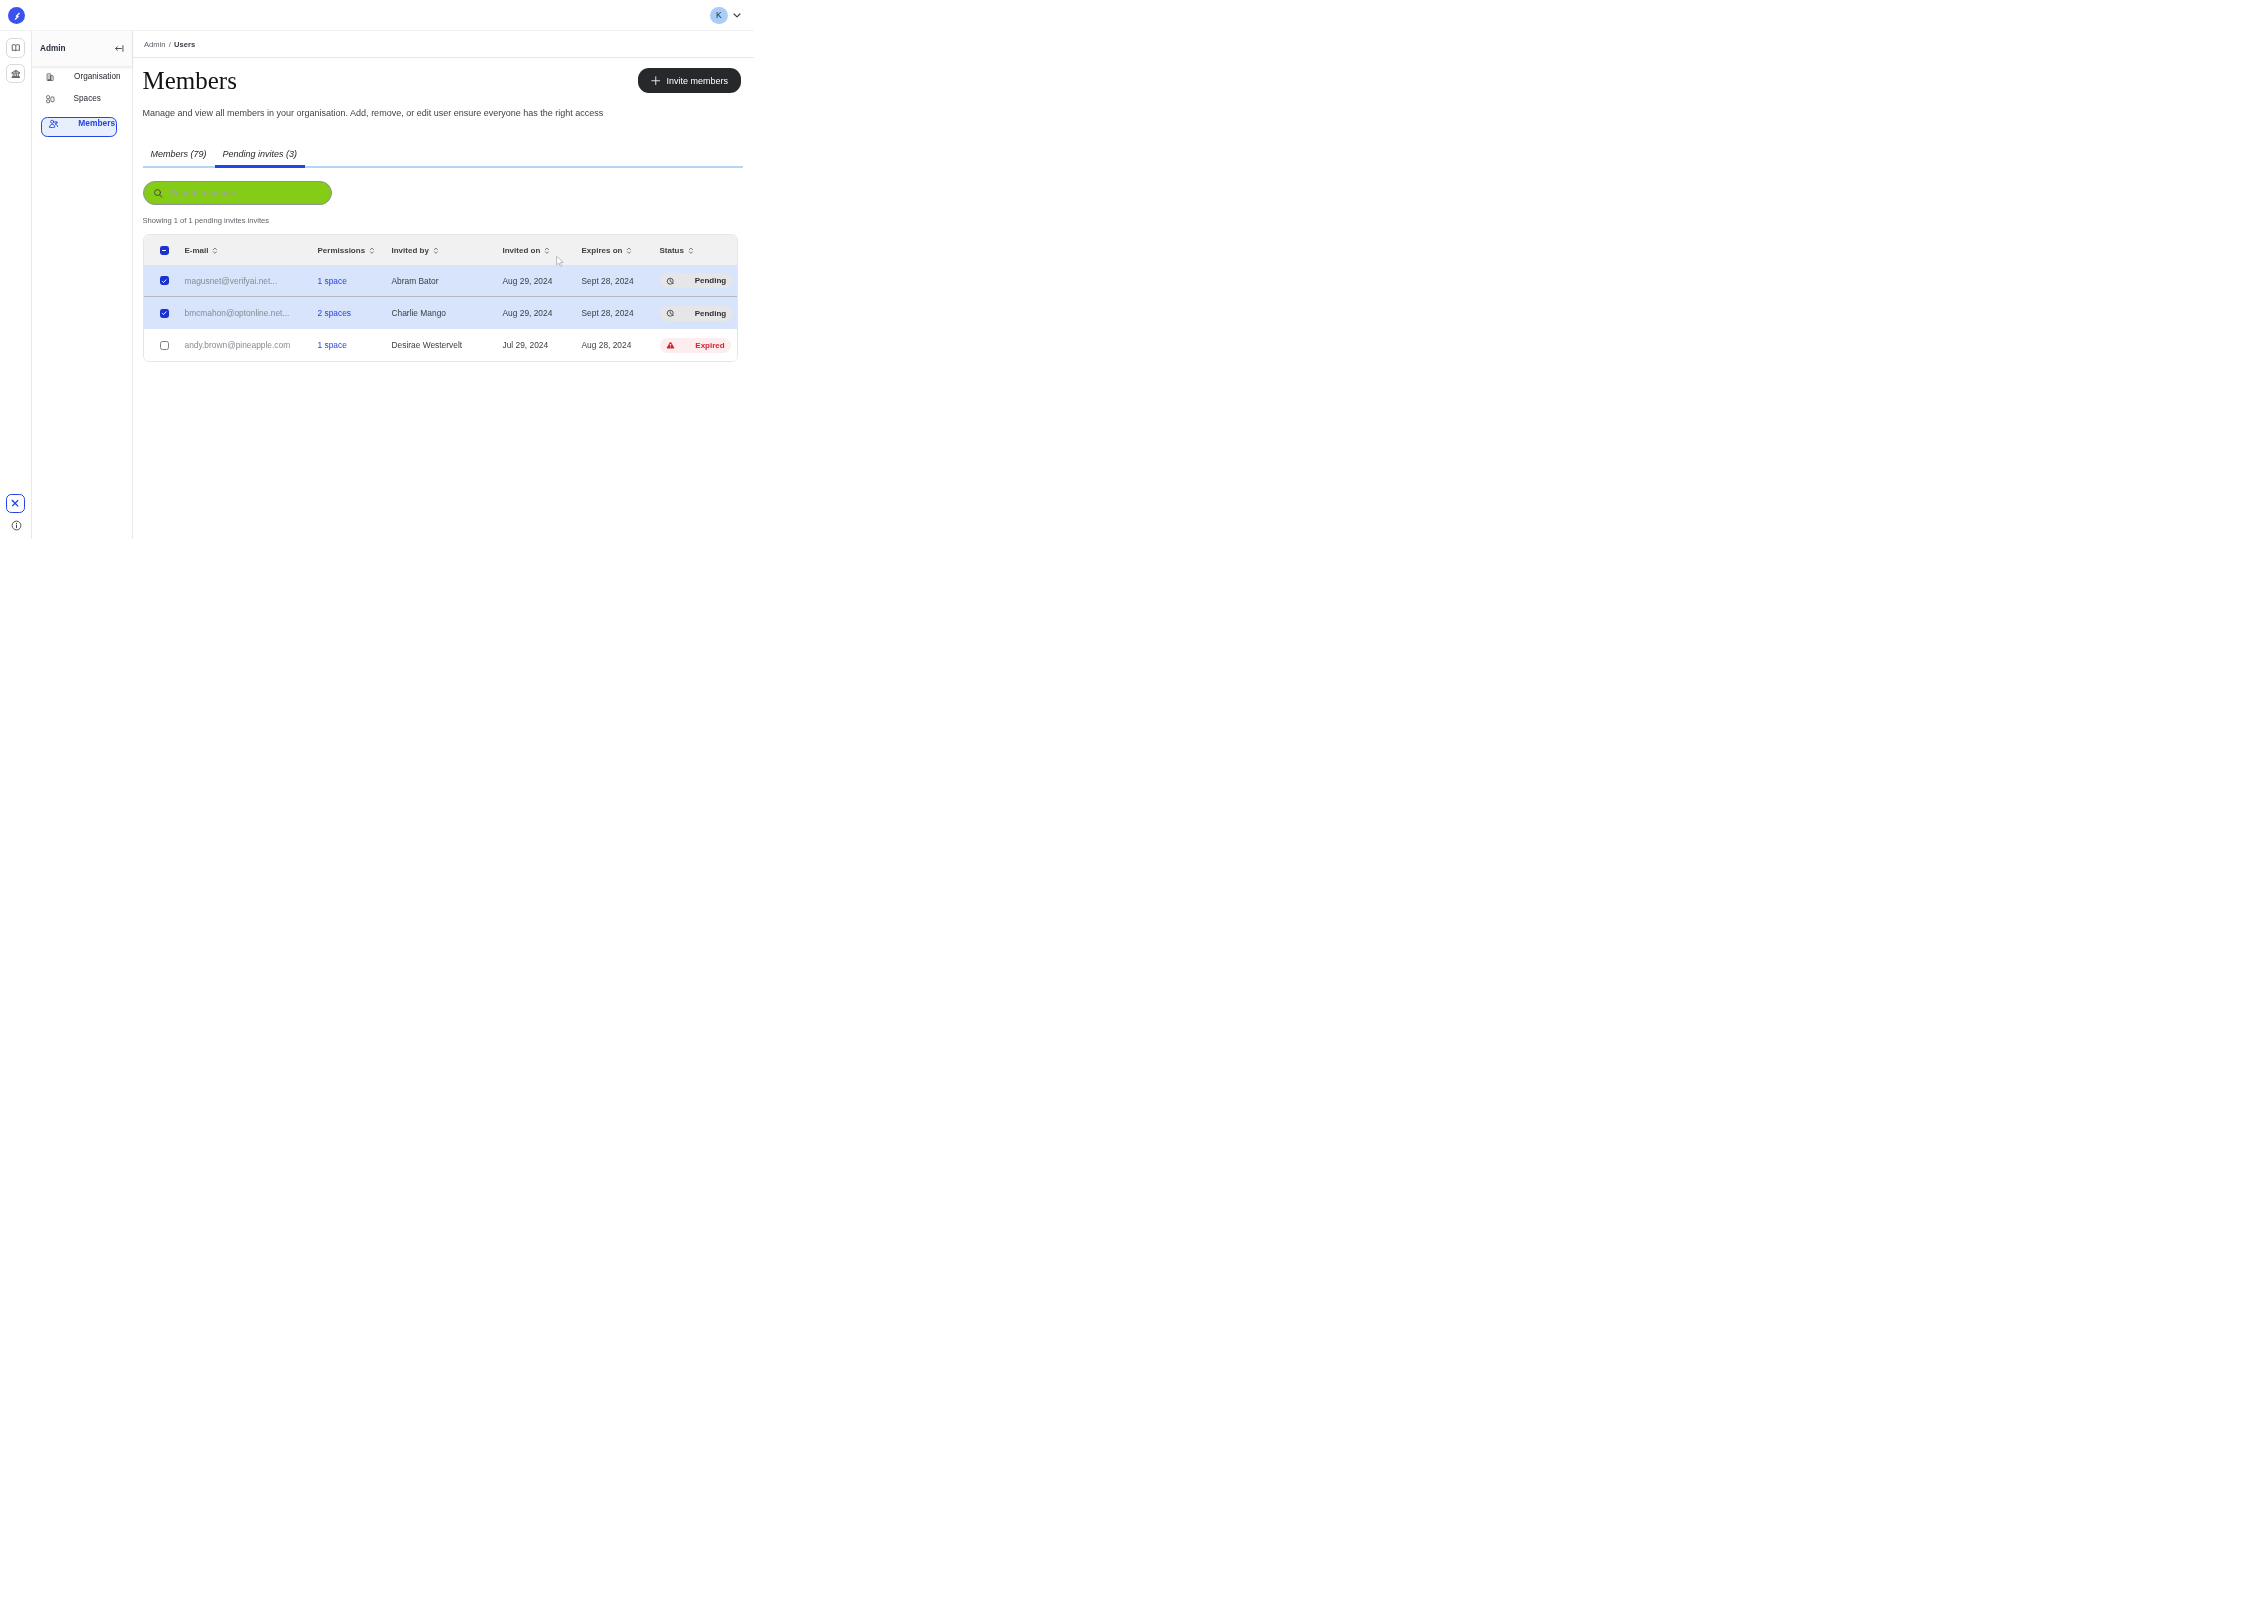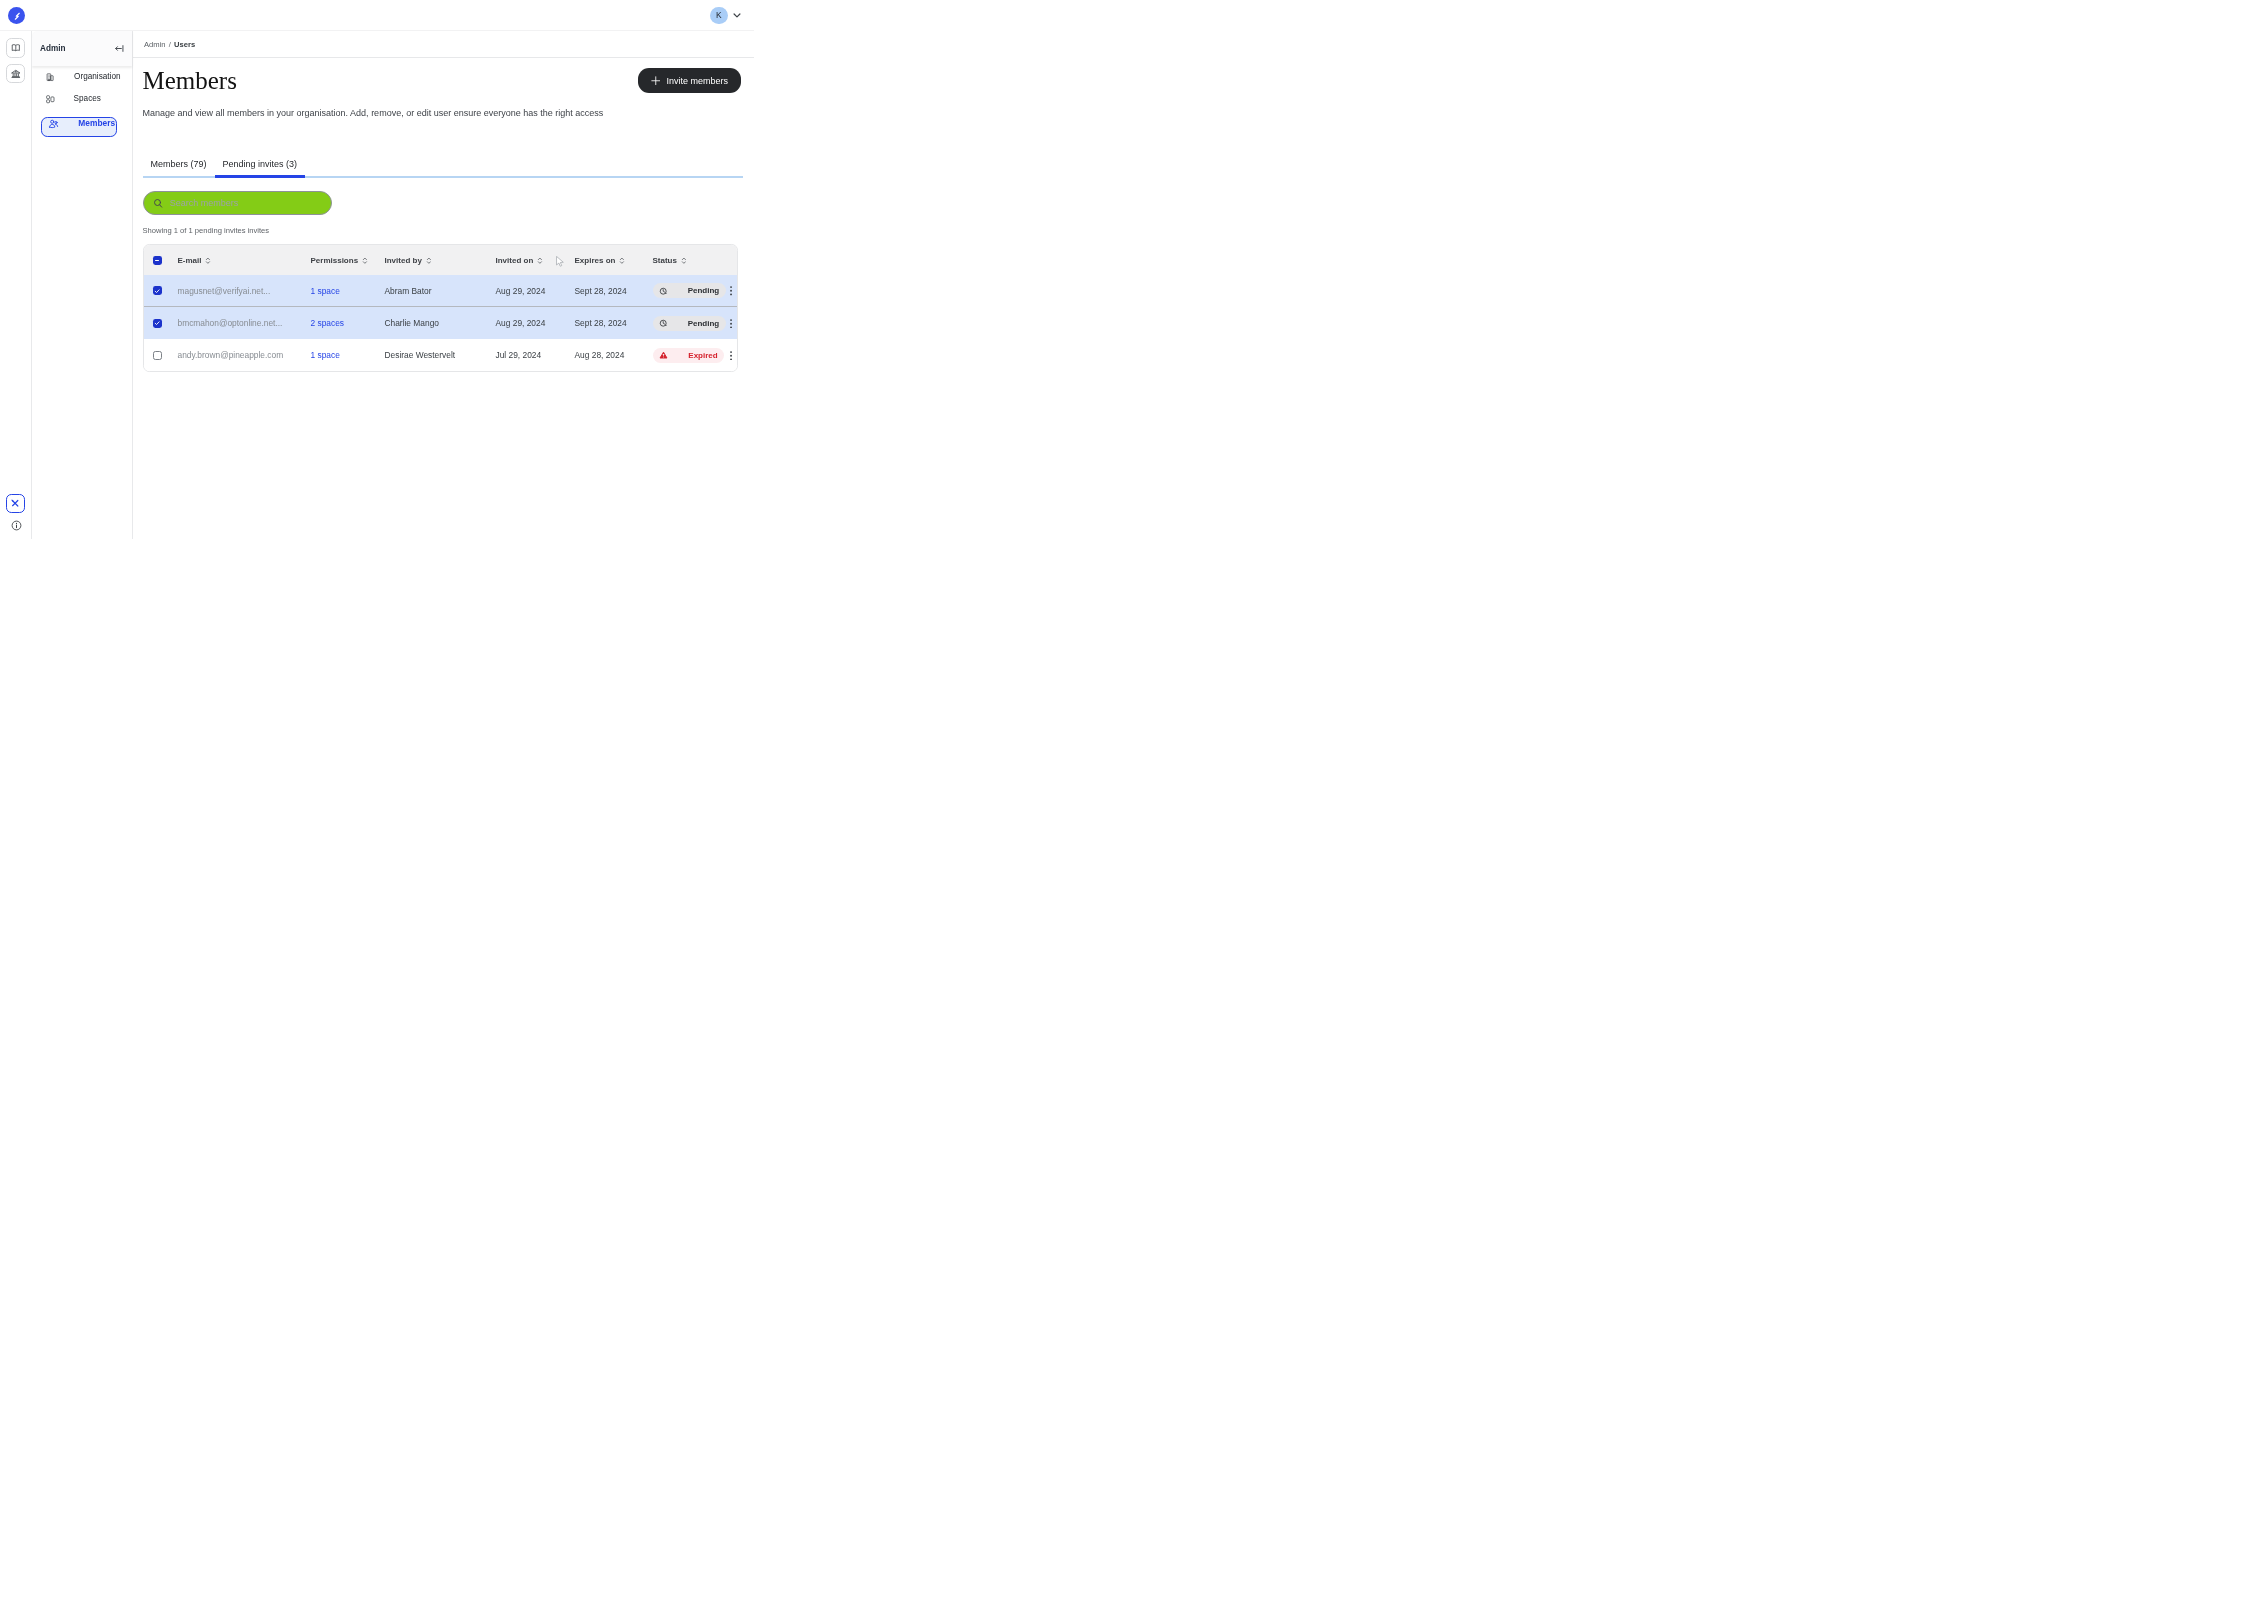--- a/index.html
+++ b/index.html
@@ -40,41 +40,41 @@
   .crumbbar { height:27px; border-bottom:0.5px solid #e7e8ea; display:flex; align-items:center; gap:3.2px; padding-left:12px; font-size:7.6px; color:#5c6166; }
   .crumb-page { color:#3b4045; font-weight:700; }
   .content { padding-left:10.5px; }
 
   .title-row { margin-top:9px; display:flex; justify-content:space-between; align-items:flex-start; padding-right:13px; }
   h1.page-title { font-family:"Liberation Serif", serif; font-weight:400; font-size:25px; line-height:28px; color:#131313; }
   .invite-btn { height:25px; margin-top:1.1px; padding:0 13px; background:#26282b; color:#fff; border:none; border-radius:11px; font-size:9px; font-family:"Liberation Sans", sans-serif; display:flex; align-items:center; gap:6.3px; cursor:pointer; }
 
   .desc { margin-top:11.6px; font-size:9px; line-height:12.6px; color:#3f4349; }
 
-  .tabs { margin-top:40px; position:relative; width:600px; }
+  .tabs { margin-top:30px; position:relative; width:600px;font-style:italic; }
   .tabs-row { display:flex; }
   .tab { padding:0 8px 8.4px 8px; font-size:9px; color:#26282c; cursor:pointer; position:relative; }
   .tabs-underline { position:absolute; left:0; right:0; bottom:0; height:1.1px; background:#b7d5f3; }
   .tab.active::after { content:""; position:absolute; left:0; right:0; bottom:0; height:2.6px; background:#2544e6; z-index:1; }
 
   .search-wrap { margin-top:13.7px; width:189px; height:24px; border:0.7px solid #8d9298; border-radius:12px; display:flex; align-items:center; padding-left:9px; gap:6.8px; background:#84cc16; }
   .search-wrap input { border:none; outline:none; flex:1; font-size:9px; font-family:"Liberation Sans", sans-serif; color:#3b4045; background:transparent; padding-right:8.4px; }
   .search-wrap input::placeholder { color:#9da2a8; }
 
   .summary { margin-top:11px; font-size:7.6px; color:#5f6368; }
 
   
   .card { margin-top:9px; width:595px; border:0.5px solid #e5e6e8; border-radius:6.3px; overflow:hidden; background:#fff; }
   .selbar { height:25px; background:#eaebec; display:flex; align-items:center; padding-left:9px; }
   .selbar-text { font-size:8px; color:#46494e; }
   .clear-link { margin-left:14.7px; font-size:8px; font-weight:700; color:#2544e6; cursor:pointer; }
   .selbar-divider { margin-left:13.7px; width:0.5px; height:14px; background:#c4c6c9; }
   .pill-btn { margin-left:10px; height:17.4px; padding:0 10.5px; border:0.7px solid #44484d; border-radius:9px; background:#fcfcfd; font-size:8px; color:#3b4045; font-family:"Liberation Sans", sans-serif; cursor:pointer; }
 
-  .trow { display:grid; grid-template-columns:25px 133px 74px 111px 79px 78px 70px 1fr; align-items:center; padding-left:9px; }
+  .trow { display:grid; grid-template-columns:25px 133px 74px 111px 79px 78px 70px 1fr; align-items:center; padding-left:16px; }
   .thead { height:30px; background:#f1f1f2; }
   .th { display:flex; align-items:center; gap:3.7px; font-size:8px; font-weight:700; color:#3f4247; cursor:pointer; }
   .tbody-row { height:32px; font-size:8.4px; background:#fff; }
   .tbody-row.sel { background:#d7e4fb; }
   .tbody-row.divided { border-bottom:0.5px solid #b4b8bf; }
   .cell-email { color:#878c92; }
   .cell-perm { color:#2544e6; cursor:pointer; }
   .cell-name, .cell-date { color:#3b4045; }
 
   .cb { width:9px; height:9px; border-radius:2.4px; display:flex; align-items:center; justify-content:center; cursor:pointer; }

